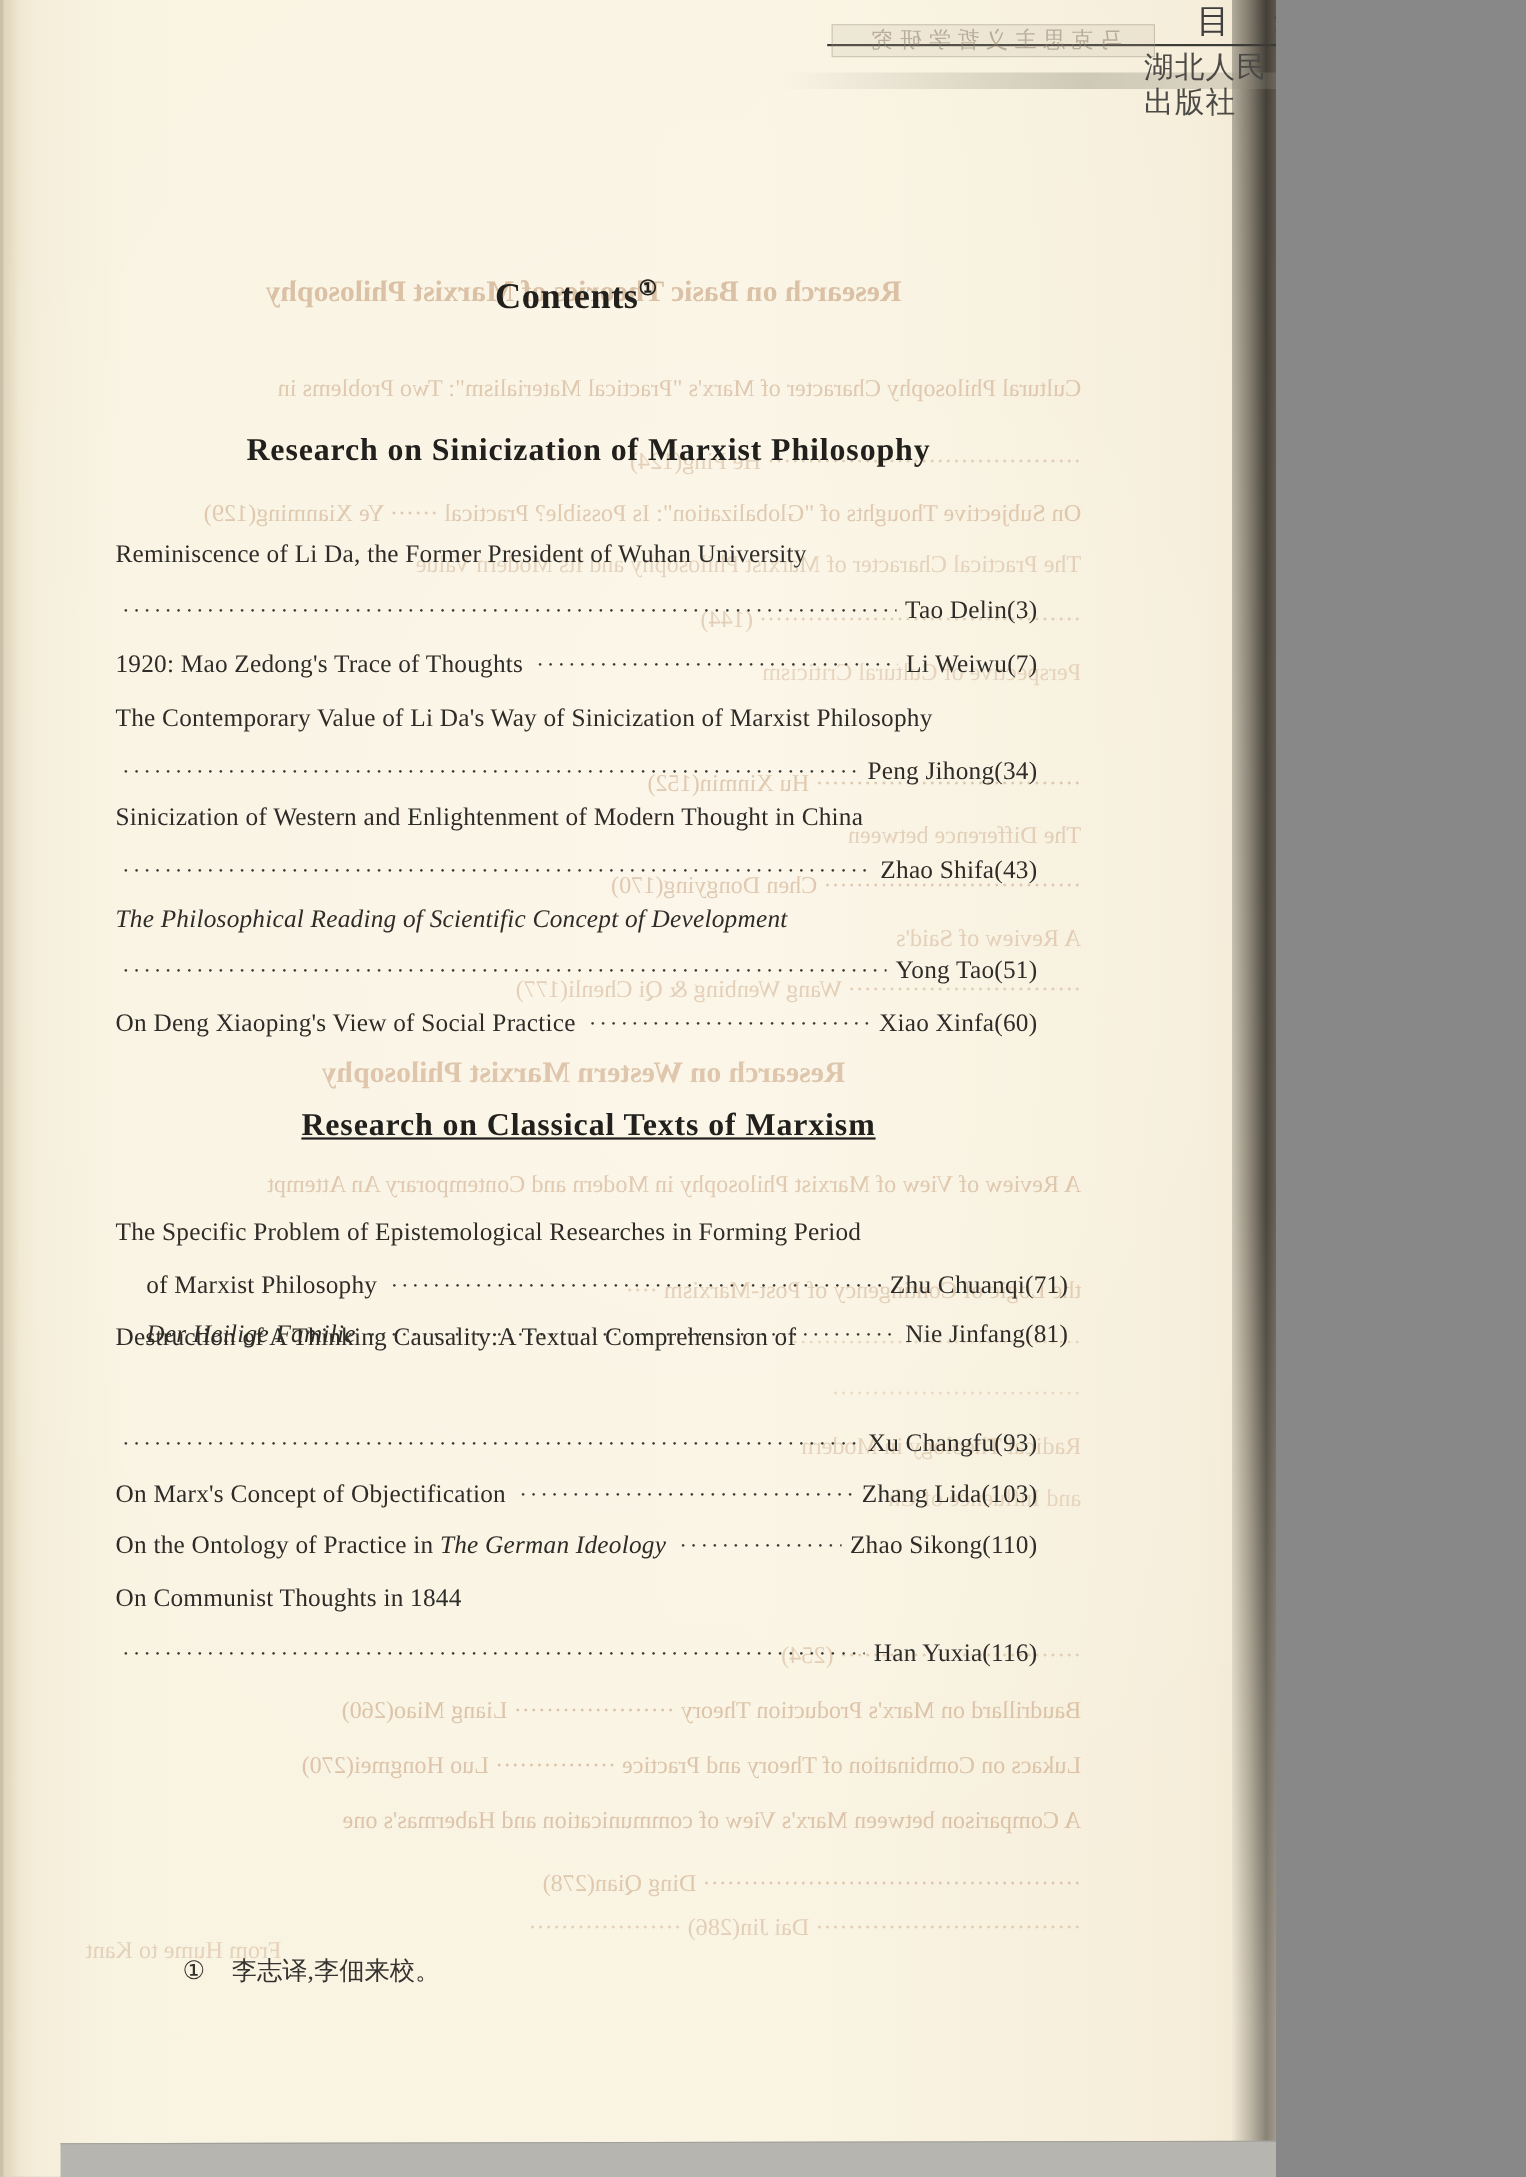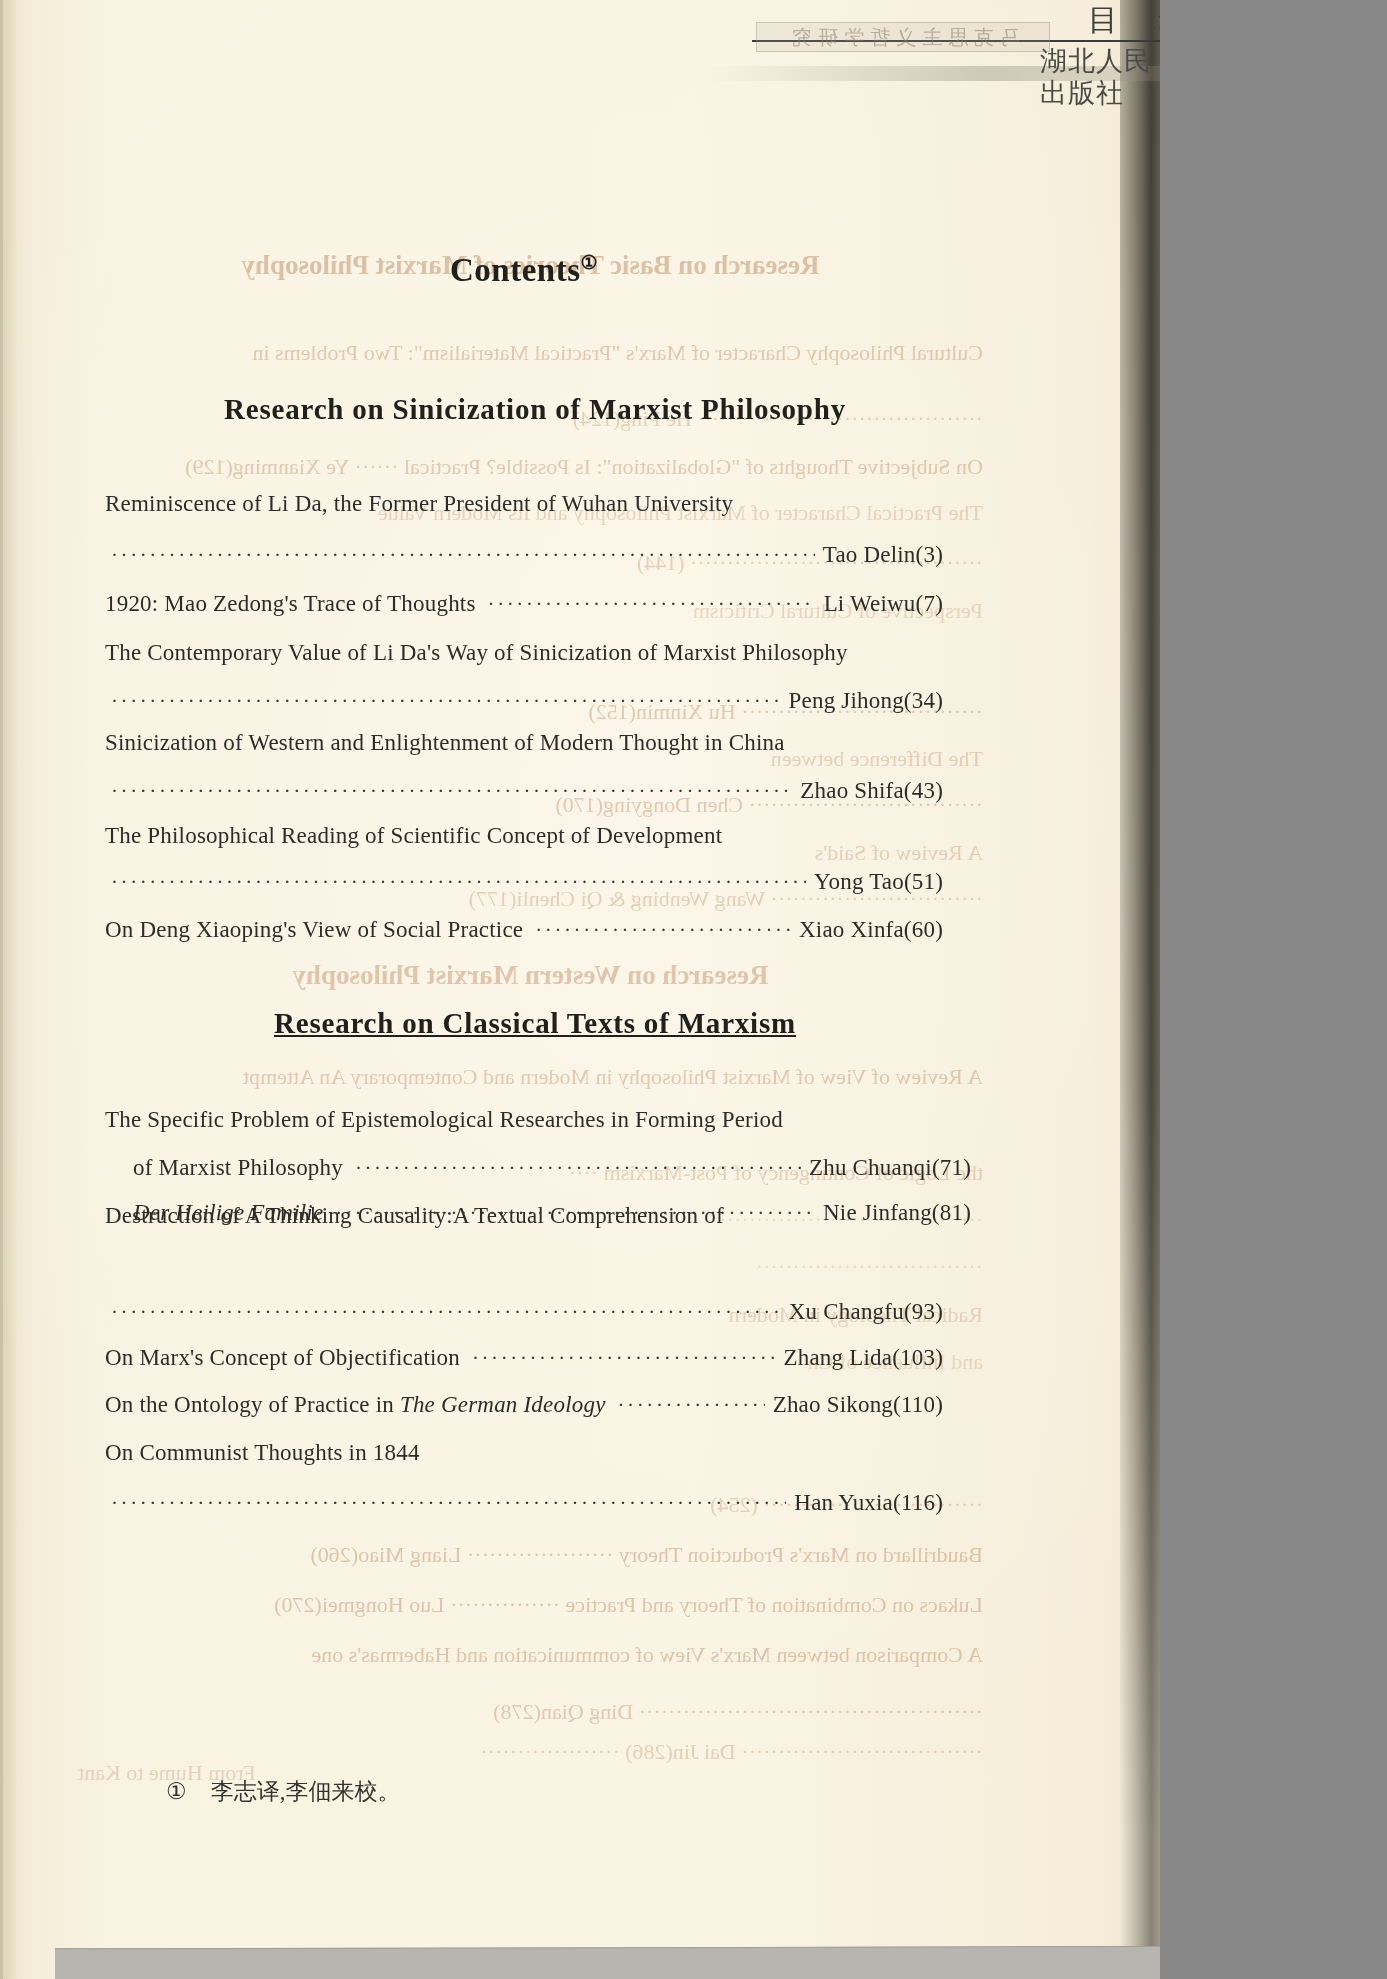--- a/index.html
+++ b/index.html
@@ -130,21 +130,21 @@
         <span class="dots">····················································································································································································</span>
         <span class="author">Peng Jihong(34)</span>
       </div>
       <div class="row" style="top: 726px;">
         <span class="txt">Sinicization of Western and Enlightenment of Modern Thought in China</span>
       </div>
       <div class="row" style="top: 774px;">
         <span class="dots">····················································································································································································</span>
         <span class="author">Zhao Shifa(43)</span>
       </div>
-      <div class="row" style="top: 819px;">
+      <div class="row" style="top: 819px; font-style: italic;">
         <span class="txt">The Philosophical Reading of Scientific Concept of Development</span>
       </div>
       <div class="row" style="top: 865px;">
         <span class="dots">····················································································································································································</span>
         <span class="author">Yong Tao(51)</span>
       </div>
       <div class="row" style="top: 913px;">
         <span class="txt">On Deng Xiaoping's View of Social Practice </span>
         <span class="dots">····················································································································································································</span>
         <span class="author">Xiao Xinfa(60)</span>

